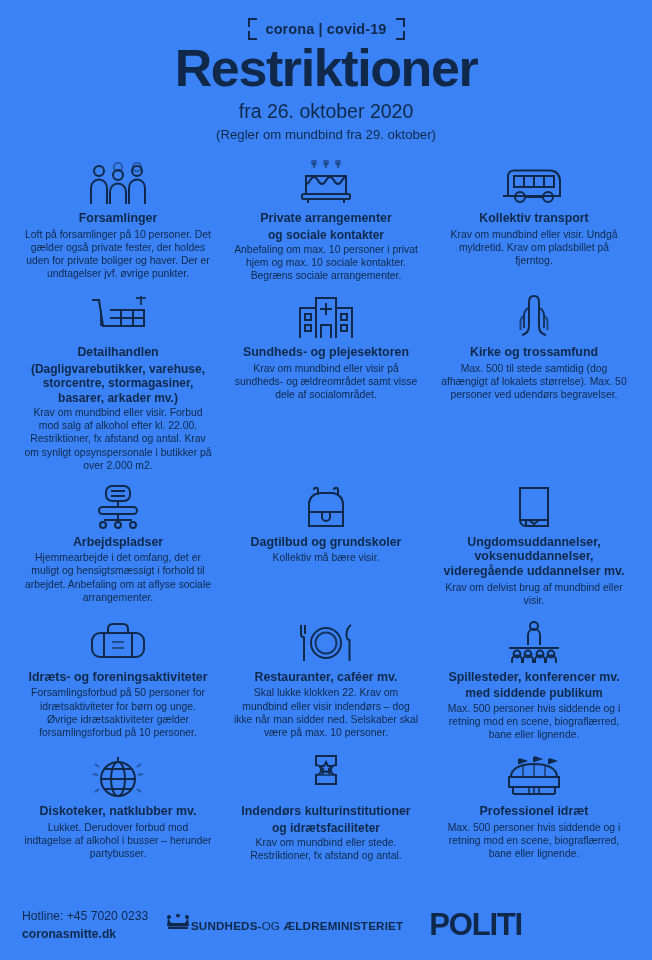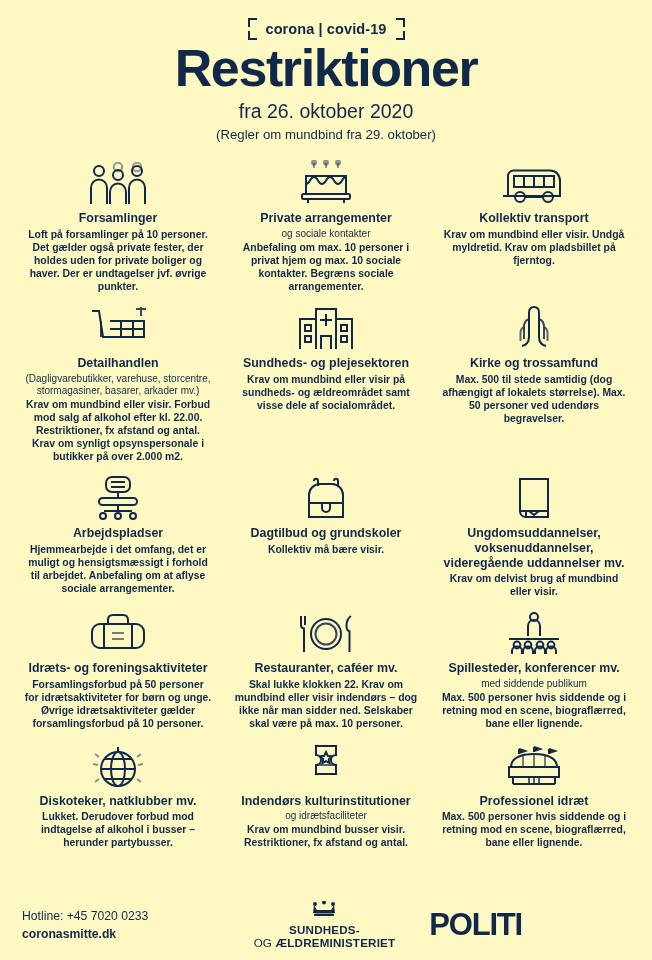--- a/index.html
+++ b/index.html
@@ -6,21 +6,21 @@
   html, body {
     width: 652px; height: 960px;
     background: #cde9fb;
     font-family: "Liberation Sans", sans-serif;
     color: #10294b;
     overflow: hidden;
   }
   #poster {
     position: relative;
     width: 652px; height: 960px;
-    background: #fef9c3;
+    background: #3b82f6;
     padding: 0;
   }
 
   
   .header { text-align: center; padding-top: 18px; }
   .tagwrap {
     display: inline-block; position: relative;
     padding: 3px 18px 3px 18px;
   }
   .tagwrap .corner {
@@ -62,25 +62,25 @@
     height: 48px; width: 100%;
     display: flex; align-items: flex-end; justify-content: center;
     margin-bottom: 5px;
   }
   .iconbox svg { display: block; }
   .cell h3 {
     font-size: 12.4px; font-weight: 700; line-height: 1.18;
     color: #10294b; margin-bottom: 2px;
   }
   .cell .sub {
-    font-size: 10px; font-weight: 400; line-height: 1.2;
+    font-size: 12px; font-weight: 700; line-height: 1.2;
     color: #10294b; margin-bottom: 1px;
   }
   .cell p {
-    font-size: 10.4px; font-weight: 700; line-height: 1.26;
+    font-size: 10.4px; font-weight: 400; line-height: 1.26;
     color: #10294b;
   }
 
   
   .r1 { min-height: 128px; }
   .r2 { min-height: 135px; }
   .r3 { min-height: 130px; }
   .r4 { min-height: 125px; }
   .r5 { min-height: 120px; }
   .r6 { min-height: 112px; }
@@ -89,22 +89,22 @@
   .footer {
     position: absolute; left: 0; bottom: 0;
     width: 540px; height: 62px;
     display: flex; align-items: center;
     padding: 0 18px 6px 22px;
   }
   .hotline { font-size: 12.2px; line-height: 1.45; }
   .hotline .l2 { font-weight: 700; }
   .footer .spacer { flex: 1; }
   .ministry {
-    display: flex; flex-direction: column; align-items: center;
-    margin-right: 34px; margin-bottom: 2px;
+    display: flex; flex-direction: row; align-items: center;
+    margin-right: 26px; margin-bottom: 2px;
   }
   .ministry .crown { margin-bottom: 2px; }
   .ministry .m1 {
     font-size: 11.6px; font-weight: 700; letter-spacing: .2px; line-height: 1.12;
   }
   .ministry .m2 {
     font-size: 11.6px; letter-spacing: .2px; line-height: 1.12;
   }
   .ministry .m2 b { font-weight: 700; }
   .politi {
@@ -339,21 +339,21 @@
     <div class="cell r5">
       <div class="iconbox">
         <svg width="40" height="46" viewBox="0 0 40 46" fill="none" stroke="#10294b" stroke-width="2">
           <path d="M10 3h20v9a5 5 0 000 10v9H10v-9a5 5 0 000-10V3z"></path>
           <path d="M10 22h20" opacity=".7"></path>
           <path d="M20 9l1.8 3.8 4 .5-3 2.8.8 4-3.6-2-3.6 2 .8-4-3-2.8 4-.5z"></path>
         </svg>
       </div>
       <h3>Indendørs kulturinstitutioner</h3>
       <div class="sub">og idrætsfaciliteter</div>
-      <p>Krav om mundbind busser visir. Restriktioner, fx afstand og antal.</p>
+      <p>Krav om mundbind eller stede. Restriktioner, fx afstand og antal.</p>
     </div>
 
     <div class="cell r6">
       <div class="iconbox">
         <svg width="66" height="46" viewBox="0 0 66 46" fill="none" stroke="#10294b" stroke-width="2">
           <path d="M18 6v5M33 4v5M48 6v5"></path>
           <path d="M18 6l6 2-6 2M33 4l6 2-6 2M48 6l6 2-6 2" fill="#10294b"></path>
           <path d="M10 24c0-9 10-13 23-13s23 4 23 13"></path>
           <path d="M22 12v12M33 11v13M44 12v12" opacity=".6"></path>
           <path d="M8 24h50v10H8z"></path>

